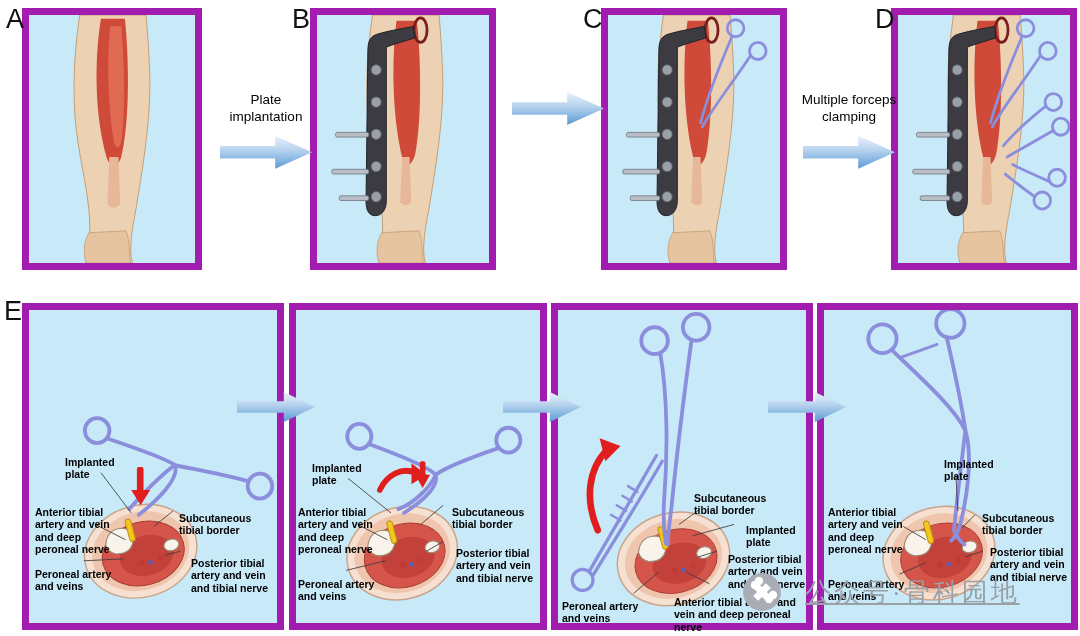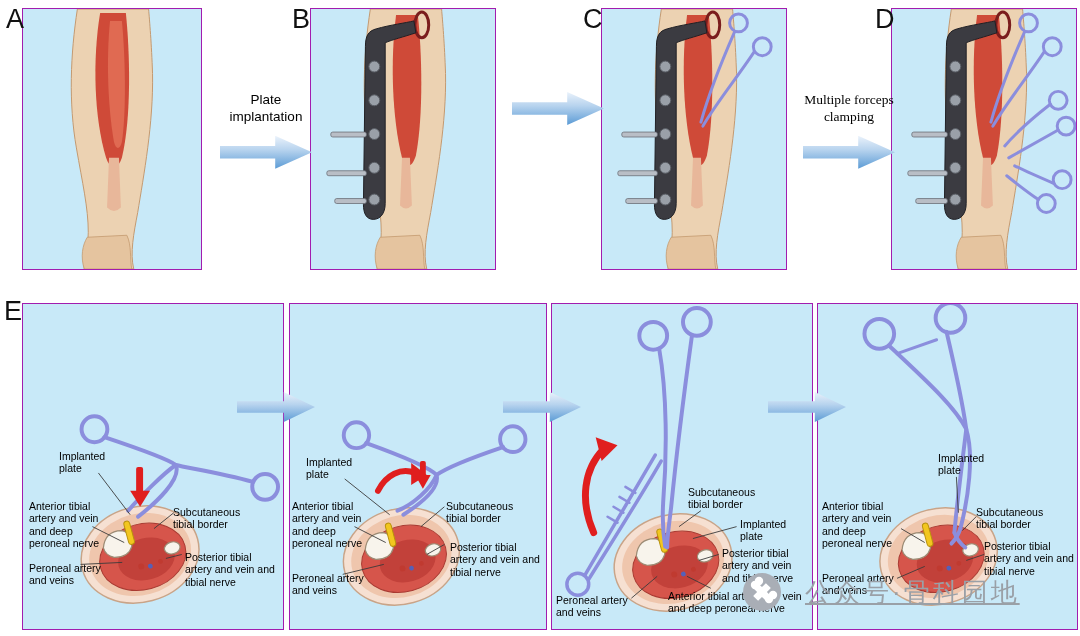--- a/index.html
+++ b/index.html
@@ -3,36 +3,37 @@
 <meta charset="utf-8">
 <style>
   * { margin:0; padding:0; box-sizing:border-box; }
   html,body { width:1080px; height:636px; }
   body {
     position:relative; background:#ffffff; overflow:hidden;
     font-family:"Liberation Sans", sans-serif; color:#000;
   }
   .panel {
     position:absolute; background:var(--panel-bg,#c8e9f8);
-    border:1px solid #a21caf;
+    border:7px solid #a21caf;
+    font-weight:bold;
   }
   .panel svg { position:absolute; inset:0; width:100%; height:100%; }
   .letter {
     position:absolute; font-size:27px; font-weight:500; color:#111; z-index:6;
   }
   .ltr-a { left:6px;  top:4px; }
   .ltr-b { left:292px; top:4px; }
   .ltr-c { left:583px; top:4px; }
   .ltr-d { left:875px; top:4px; }
   .ltr-e { left:4px;  top:296px; }
   
   .step { position:absolute; top:92px; width:128px; text-align:center; z-index:5; }
   .step-1 { left:202px; }
   .step-2 { left:494px; }
-  .step-3 { left:785px;font-family:Liberation Serif, serif; }
+  .step-3 { left:785px; }
   .step-label { font-size:13.5px; line-height:1.25; margin:0 auto 10px auto; }
   .step-1 .step-label, .step-2 .step-label { width:88px; }
   .step-3 .step-label { width:108px; }
   .block-arrow {
     margin:0 auto; width:92px; height:33px;
     background:linear-gradient(180deg,#eaf2fb 0%,#b7d3ee 42%,var(--arrow-blue,#5b9bd5) 100%);
     clip-path:polygon(0 31%, 60% 31%, 60% 0, 100% 50%, 60% 100%, 60% 69%, 0 69%);
   }
   .flow-arrow {
     position:absolute; top:392px; width:78px; height:30px; z-index:5;

